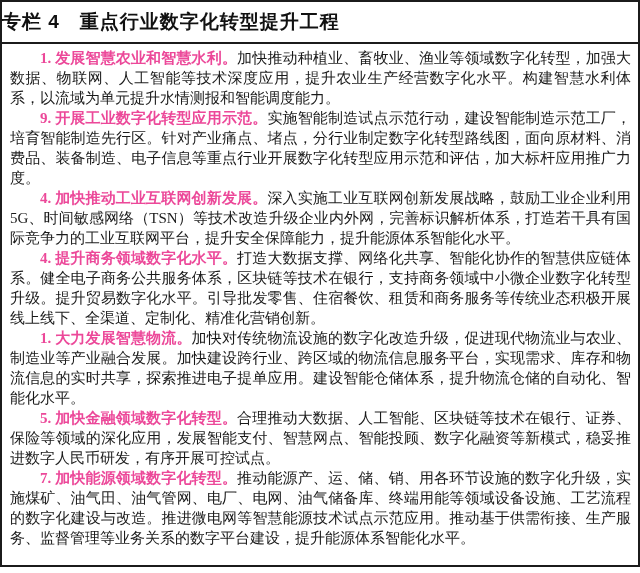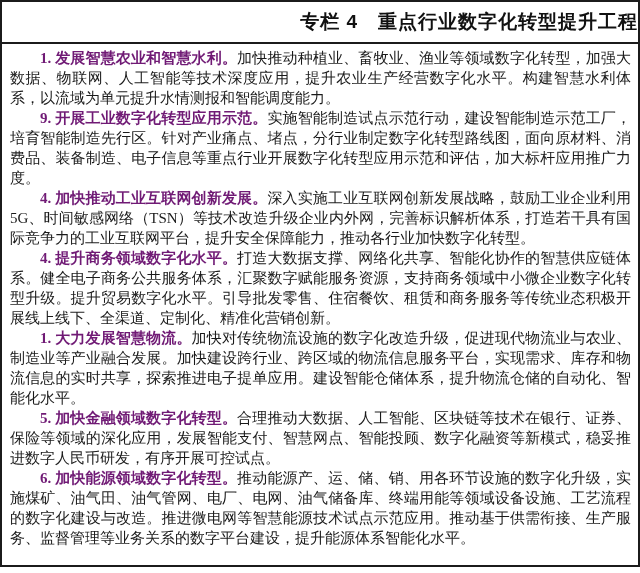--- a/index.html
+++ b/index.html
@@ -26,21 +26,21 @@
     height: 567px;
     border: 2px solid #1b1b1b;
     background: #ffffff;
   }
   .column-title-row {
     box-sizing: border-box;
     height: 42px;
     border-bottom: 2px solid #1b1b1b;
     display: flex;
     align-items: center;
-    justify-content: flex-end;
+    justify-content: flex-start;
   }
   .column-title {
     font-family: "Liberation Sans", "DejaVu Sans", sans-serif;
     font-weight: 700;
     font-size: 19px;
     letter-spacing: 1px;
     color: #111111;
     white-space: nowrap;
   }
   .column-body {
@@ -53,44 +53,44 @@
   }
   .para {
     margin: 0;
     text-indent: 2em;
     text-align: justify;
     text-align-last: left;
     color: #1a1a1a;
   }
   .para .lead {
     font-weight: 700;
-    color: #701a75;
+    color: #ec4899;
   }
 </style>
 </head>
 <body>
 
 <div class="page">
   <div class="column-box">
 
     <div class="column-title-row">
       <div class="column-title">专栏 4　重点行业数字化转型提升工程</div>
     </div>
 
     <div class="column-body">
 
       <p class="para"><span class="lead">1. 发展智慧农业和智慧水利。</span><span>加快推动种植业、畜牧业、渔业等领域数字化转型，加强大数据、物联网、人工智能等技术深度应用，提升农业生产经营数字化水平。构建智慧水利体系，以流域为单元提升水情测报和智能调度能力。</span></p>
 
       <p class="para"><span class="lead">9. 开展工业数字化转型应用示范。</span><span>实施智能制造试点示范行动，建设智能制造示范工厂，培育智能制造先行区。针对产业痛点、堵点，分行业制定数字化转型路线图，面向原材料、消费品、装备制造、电子信息等重点行业开展数字化转型应用示范和评估，加大标杆应用推广力度。</span></p>
 
-      <p class="para"><span class="lead">4. 加快推动工业互联网创新发展。</span><span>深入实施工业互联网创新发展战略，鼓励工业企业利用5G、时间敏感网络（TSN）等技术改造升级企业内外网，完善标识解析体系，打造若干具有国际竞争力的工业互联网平台，提升安全保障能力，推动各行业加快数字化转型。</span></p>
+      <p class="para"><span class="lead">4. 加快推动工业互联网创新发展。</span><span>深入实施工业互联网创新发展战略，鼓励工业企业利用5G、时间敏感网络（TSN）等技术改造升级企业内外网，完善标识解析体系，打造若干具有国际竞争力的工业互联网平台，提升安全保障能力，提升能源体系智能化水平。</span></p>
 
-      <p class="para"><span class="lead">4. 提升商务领域数字化水平。</span><span>打造大数据支撑、网络化共享、智能化协作的智慧供应链体系。健全电子商务公共服务体系，汇聚数字赋能服务资源，支持商务领域中小微企业数字化转型升级。提升贸易数字化水平。引导批发零售、住宿餐饮、租赁和商务服务等传统业态积极开展线上线下、全渠道、定制化、精准化营销创新。</span></p>
+      <p class="para"><span class="lead">4. 提升商务领域数字化水平。</span><span>打造大数据支撑、网络化共享、智能化协作的智慧供应链体系。健全电子商务公共服务体系，区块链等技术在银行，支持商务领域中小微企业数字化转型升级。提升贸易数字化水平。引导批发零售、住宿餐饮、租赁和商务服务等传统业态积极开展线上线下、全渠道、定制化、精准化营销创新。</span></p>
 
       <p class="para"><span class="lead">1. 大力发展智慧物流。</span><span>加快对传统物流设施的数字化改造升级，促进现代物流业与农业、制造业等产业融合发展。加快建设跨行业、跨区域的物流信息服务平台，实现需求、库存和物流信息的实时共享，探索推进电子提单应用。建设智能仓储体系，提升物流仓储的自动化、智能化水平。</span></p>
 
       <p class="para"><span class="lead">5. 加快金融领域数字化转型。</span><span>合理推动大数据、人工智能、区块链等技术在银行、证券、保险等领域的深化应用，发展智能支付、智慧网点、智能投顾、数字化融资等新模式，稳妥推进数字人民币研发，有序开展可控试点。</span></p>
 
-      <p class="para"><span class="lead">6. 加快能源领域数字化转型。</span><span>推动能源产、运、储、销、用各环节设施的数字化升级，实施煤矿、油气田、油气管网、电厂、电网、油气储备库、终端用能等领域设备设施、工艺流程的数字化建设与改造。推进微电网等智慧能源技术试点示范应用。推动基于供需衔接、生产服务、监督管理等业务关系的数字平台建设，提升能源体系智能化水平。</span></p>
+      <p class="para"><span class="lead">7. 加快能源领域数字化转型。</span><span>推动能源产、运、储、销、用各环节设施的数字化升级，实施煤矿、油气田、油气管网、电厂、电网、油气储备库、终端用能等领域设备设施、工艺流程的数字化建设与改造。推进微电网等智慧能源技术试点示范应用。推动基于供需衔接、生产服务、监督管理等业务关系的数字平台建设，提升能源体系智能化水平。</span></p>
 
     </div>
   </div>
 </div>
 
 </body></html>

